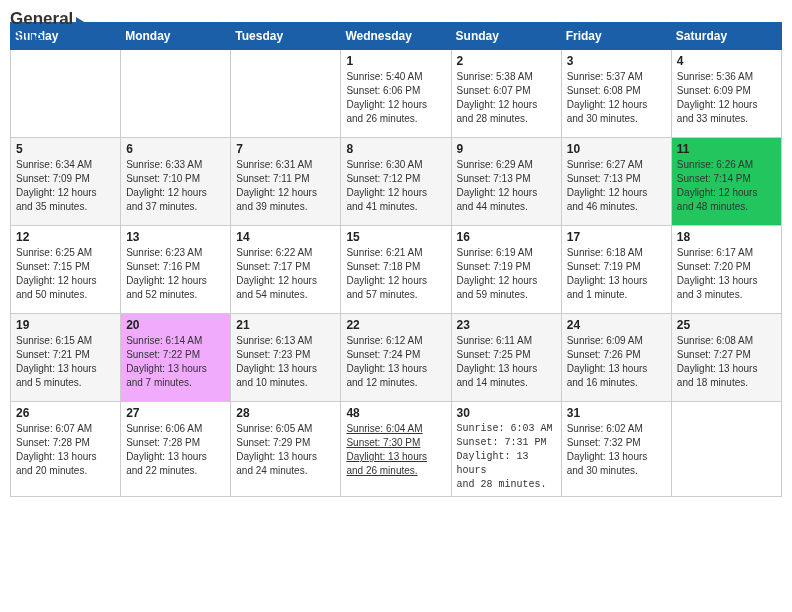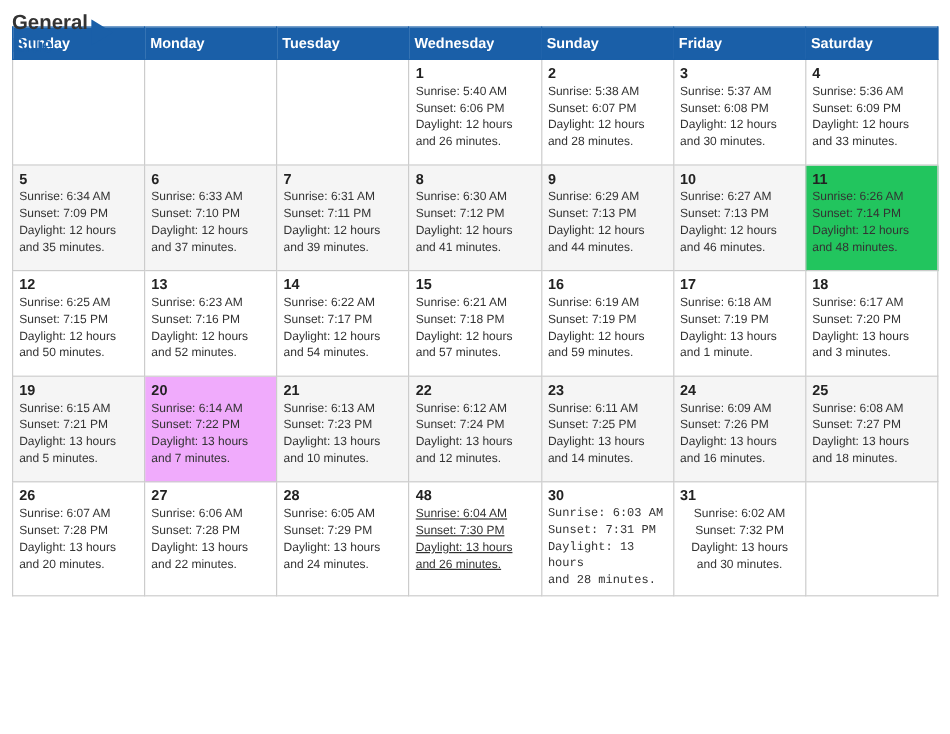--- a/index.html
+++ b/index.html
@@ -329,21 +329,21 @@
         </td>
         <td>
           <div class="day-num">30</div>
           <div class="day-info" style="white-space: pre-line; font-family: Liberation Mono, monospace;">Sunrise: 6:03 AM
 Sunset: 7:31 PM
 Daylight: 13 hours
 and 28 minutes.</div>
         </td>
         <td>
           <div class="day-num">31</div>
-          <div class="day-info" style="white-space: pre-line; text-align: center;">Sunrise: 6:02 AM
+          <div class="day-info" style="white-space: pre-line;">Sunrise: 6:02 AM
 Sunset: 7:32 PM
 Daylight: 13 hours
 and 30 minutes.</div>
         </td>
         <td class="empty"></td>
       </tr>
     </tbody>
 </table>
 
 </body></html>

